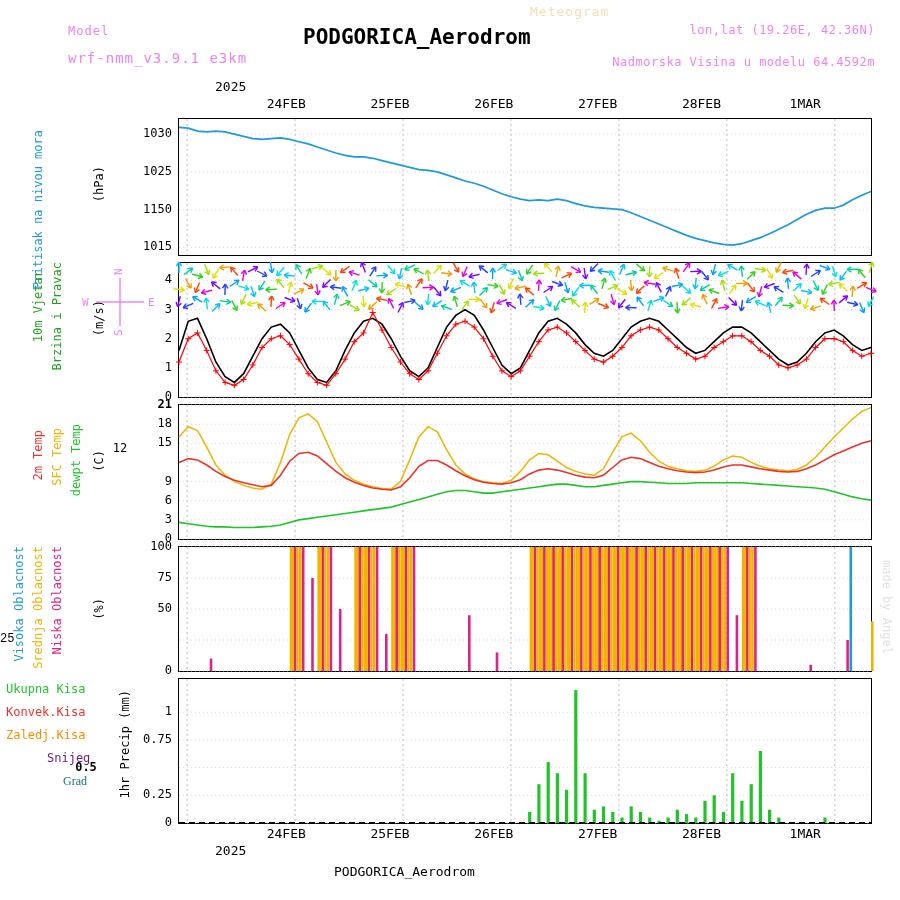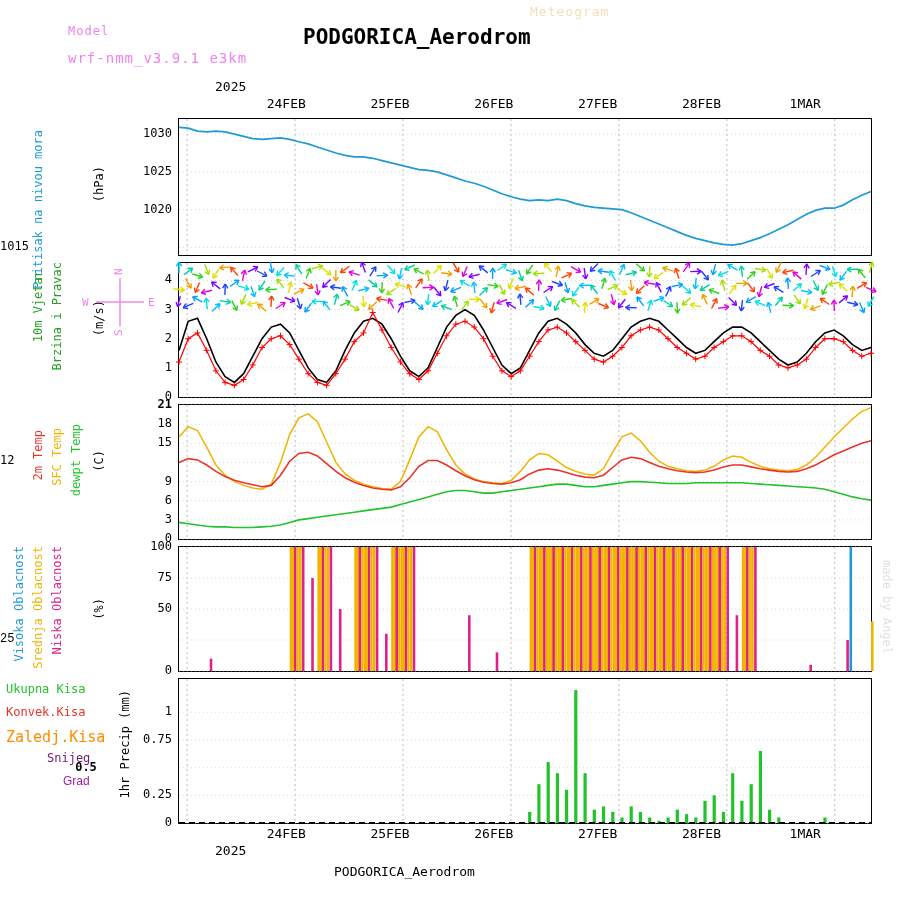--- a/index.html
+++ b/index.html
@@ -21,20 +21,22 @@
 </style>
 </head>
 <body>
 
 <div class="page">
 
   <div class="abs meteogram" style="left:530px;top:4px;">Meteogram</div>
   <div class="abs title" style="left:303px;top:25px;">PODGORICA_Aerodrom</div>
   <div class="abs modelLab" style="left:68px;top:24px;">Model</div>
   <div class="abs modelVal" style="left:68px;top:50px;">wrf-nmm_v3.9.1 e3km</div>
+  <div class="abs hdrRight" style="left:520px;top:23px;width:355px;">lon,lat (19.26E, 42.36N)</div>
+  <div class="abs hdrRight" style="left:460px;top:55px;width:415px;">Nadmorska Visina u modelu 64.4592m</div>
 
   <div class="abs byangel" style="left:880px;top:560px;">made by Angel</div>
 
   <div class="abs datelab" style="left:215px;top:79px;">2025</div>
   <div class="abs" id="topdates" style="left:0;top:96px;width:900px;height:18px;">
       <div class="datelab" style="position: absolute; left: 252.26px; top: 0px; width: 68px; text-align: center;">24FEB</div>
       <div class="datelab" style="position: absolute; left: 356.06px; top: 0px; width: 68px; text-align: center;">25FEB</div>
       <div class="datelab" style="position: absolute; left: 459.86px; top: 0px; width: 68px; text-align: center;">26FEB</div>
       <div class="datelab" style="position: absolute; left: 563.66px; top: 0px; width: 68px; text-align: center;">27FEB</div>
       <div class="datelab" style="position: absolute; left: 667.46px; top: 0px; width: 68px; text-align: center;">28FEB</div>
@@ -71,23 +73,23 @@
 
   <div class="panel" id="p4" style="left:178px;top:546px;width:694px;height:126px;"></div>
   <div class="abs vlab" style="left:12px;top:546px;color:#1f9ad6;">Visoka Oblacnost</div>
   <div class="abs vlab" style="left:31px;top:546px;color:#f0b400;">Srednja Oblacnost</div>
   <div class="abs vlab" style="left:50px;top:546px;color:#e0218a;">Niska Oblacnost</div>
   <div class="abs vlab" style="left:92px;top:598px;color:#000;">(%)</div>
 
   <div class="panel" id="p5" style="left:178px;top:678px;width:694px;height:146px;"></div>
   <div class="abs" style="left:6px;top:682px;font-size:12px;color:#22c32a;font-family:'DejaVu Sans Mono',monospace;">Ukupna Kisa</div>
   <div class="abs" style="left:6px;top:705px;font-size:12px;color:#e8342a;font-family:'DejaVu Sans Mono',monospace;">Konvek.Kisa</div>
-  <div class="abs" style="left:6px;top:728px;font-size:15px;color:#ff8c00;font-family:'DejaVu Sans Mono',monospace;">Zaledj.Kisa</div>
+  <div class="abs" style="left:6px;top:728px;font-size:12px;color:#ff8c00;font-family:'DejaVu Sans Mono',monospace;">Zaledj.Kisa</div>
   <div class="abs" style="left:47px;top:751px;font-size:12px;color:#701a75;font-family:'DejaVu Sans Mono',monospace;">Snijeg</div>
-  <div class="abs" style="left:63px;top:774px;font-size:12px;color:#a21caf;font-family:Liberation Sans, sans-serif;">Grad</div>
+  <div class="abs" style="left:63px;top:774px;font-size:12px;color:#0f766e;font-family:Liberation Serif, serif;">Grad</div>
   <div class="abs vlab" style="left:118px;top:690px;color:#000;">1hr Precip (mm)</div>
 
   <div class="abs" id="botdates" style="left:0;top:826px;width:900px;height:18px;">
       <div class="datelab" style="position: absolute; left: 252.26px; top: 0px; width: 68px; text-align: center;">24FEB</div>
       <div class="datelab" style="position: absolute; left: 356.06px; top: 0px; width: 68px; text-align: center;">25FEB</div>
       <div class="datelab" style="position: absolute; left: 459.86px; top: 0px; width: 68px; text-align: center;">26FEB</div>
       <div class="datelab" style="position: absolute; left: 563.66px; top: 0px; width: 68px; text-align: center;">27FEB</div>
       <div class="datelab" style="position: absolute; left: 667.46px; top: 0px; width: 68px; text-align: center;">28FEB</div>
       <div class="datelab" style="position: absolute; left: 771.26px; top: 0px; width: 68px; text-align: center;">1MAR</div>
     </div>
@@ -1187,34 +1189,34 @@
       <rect x="731.1" y="773.2" width="3.2" height="49.8" fill="#22c32a"></rect>
       <rect x="740.3" y="800.8" width="3.2" height="22.2" fill="#22c32a"></rect>
       <rect x="749.6" y="784.2" width="3.2" height="38.8" fill="#22c32a"></rect>
       <rect x="758.8" y="751.0" width="3.2" height="72.0" fill="#22c32a"></rect>
       <rect x="768.0" y="809.7" width="3.2" height="13.3" fill="#22c32a"></rect>
       <rect x="777.2" y="817.5" width="3.2" height="5.5" fill="#22c32a"></rect>
       <rect x="823.4" y="817.5" width="3.2" height="5.5" fill="#22c32a"></rect>
       <line x1="179" y1="823" x2="871" y2="823" stroke="#000" stroke-width="2" stroke-dasharray="6,4"></line>
     </svg>
   <div class="abs" id="ticks" style="left:0;top:0;width:900px;height:900px;pointer-events:none;">
-      <div class="tick" style="position: absolute; left: 0px; width: 172px; text-align: left; top: 239.444px;">1015</div>
-      <div class="tick" style="position: absolute; left: 0px; width: 172px; text-align: right; top: 201.667px;">1020</div>
+      <div class="tick" style="position: absolute; left: 0px; width: 172px; text-align: right; top: 239.444px;">1015</div>
+      <div class="tick" style="position: absolute; left: 0px; width: 172px; text-align: right; top: 201.667px;">1150</div>
       <div class="tick" style="position: absolute; left: 0px; width: 172px; text-align: right; top: 163.889px;">1025</div>
       <div class="tick" style="position: absolute; left: 0px; width: 172px; text-align: right; top: 126.111px;">1030</div>
       <div class="tick" style="position: absolute; left: 0px; width: 172px; text-align: right; top: 389px;">0</div>
       <div class="tick" style="position: absolute; left: 0px; width: 172px; text-align: right; top: 359.87px;">1</div>
       <div class="tick" style="position: absolute; left: 0px; width: 172px; text-align: right; top: 330.739px;">2</div>
       <div class="tick" style="position: absolute; left: 0px; width: 172px; text-align: right; top: 301.609px;">3</div>
       <div class="tick" style="position: absolute; left: 0px; width: 172px; text-align: right; top: 272.478px;">4</div>
       <div class="tick" style="position: absolute; left: 0px; width: 172px; text-align: right; top: 531px;">0</div>
       <div class="tick" style="position: absolute; left: 0px; width: 172px; text-align: right; top: 511.857px;">3</div>
       <div class="tick" style="position: absolute; left: 0px; width: 172px; text-align: right; top: 492.714px;">6</div>
       <div class="tick" style="position: absolute; left: 0px; width: 172px; text-align: right; top: 473.571px;">9</div>
-      <div class="tick" style="position: absolute; left: 0px; width: 172px; text-align: left; top: 453px;">12</div>
+      <div class="tick" style="position: absolute; left: 0px; width: 172px; text-align: center; top: 441px; padding-left: 34px;">12</div>
       <div class="tick" style="position: absolute; left: 0px; width: 172px; text-align: right; top: 435.286px;">15</div>
       <div class="tick" style="position: absolute; left: 0px; width: 172px; text-align: right; top: 416.143px;">18</div>
       <div class="tick" style="position: absolute; left: 0px; width: 172px; text-align: right; top: 397px; font-weight: bold;">21</div>
       <div class="tick" style="position: absolute; left: 0px; width: 172px; text-align: right; top: 663px;">0</div>
       <div class="tick" style="position: absolute; left: 0px; width: 172px; text-align: left; top: 632px; font-family: Liberation Mono, monospace;">25</div>
       <div class="tick" style="position: absolute; left: 0px; width: 172px; text-align: right; top: 601px;">50</div>
       <div class="tick" style="position: absolute; left: 0px; width: 172px; text-align: right; top: 570px;">75</div>
       <div class="tick" style="position: absolute; left: 0px; width: 172px; text-align: right; top: 539px;">100</div>
       <div class="tick" style="position: absolute; left: 0px; width: 172px; text-align: right; top: 815px;">0</div>
       <div class="tick" style="position: absolute; left: 0px; width: 172px; text-align: right; top: 787.308px;">0.25</div>

